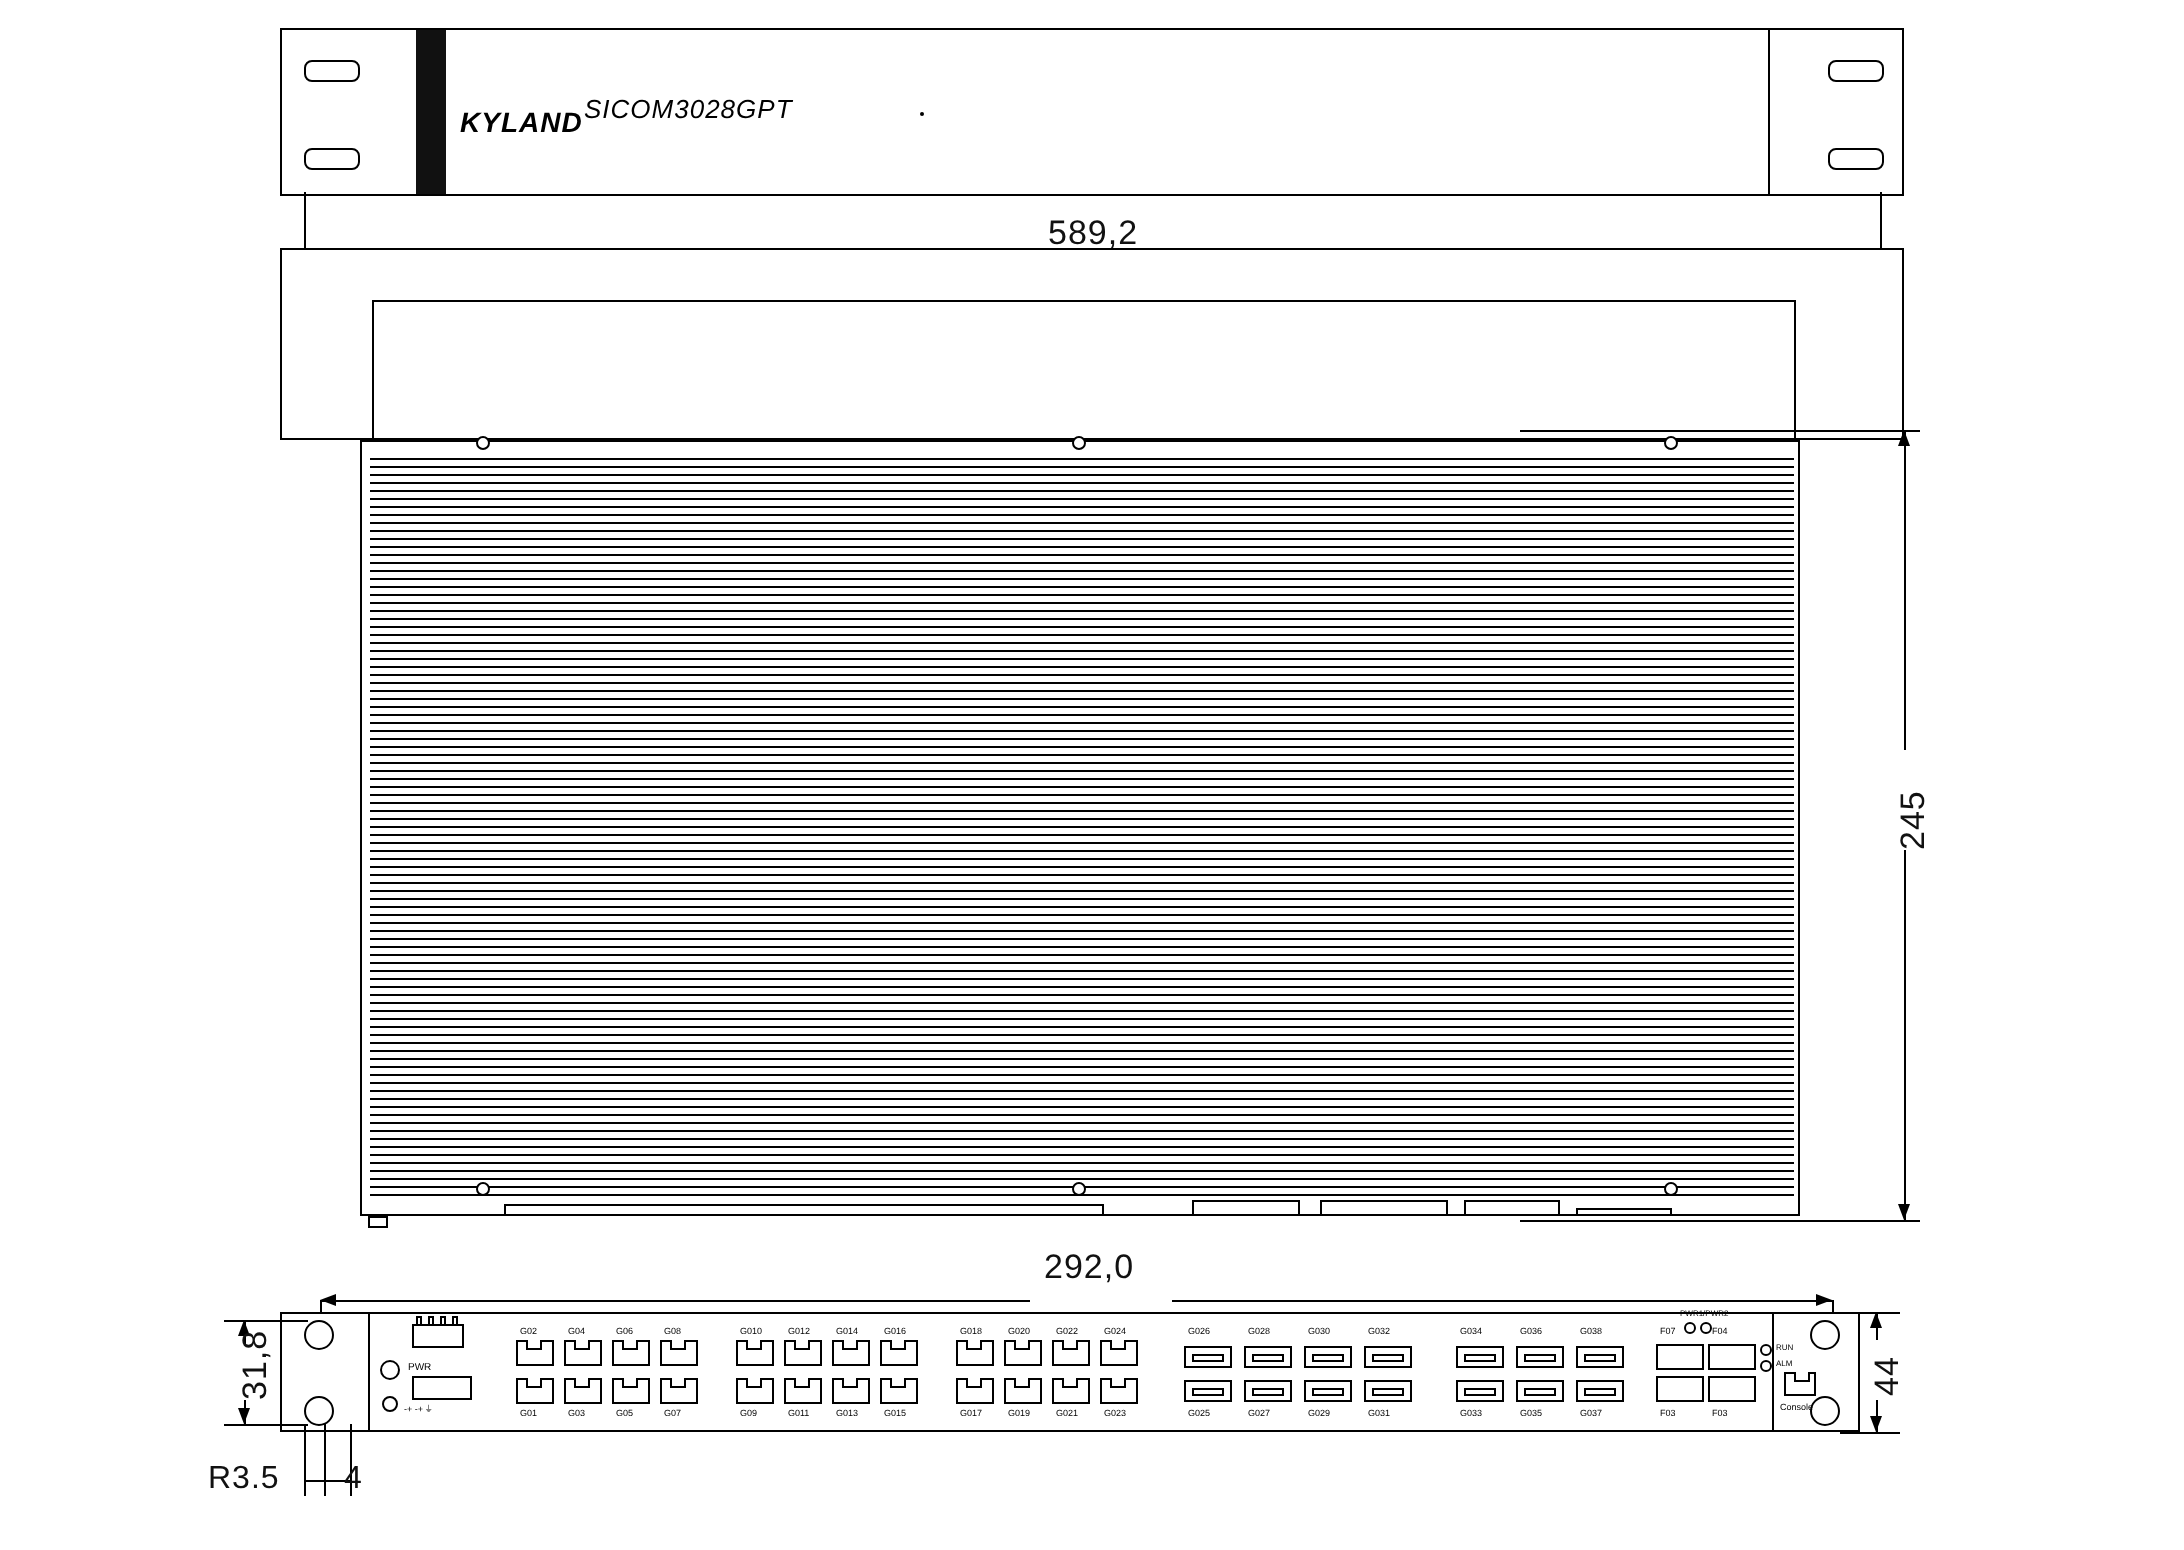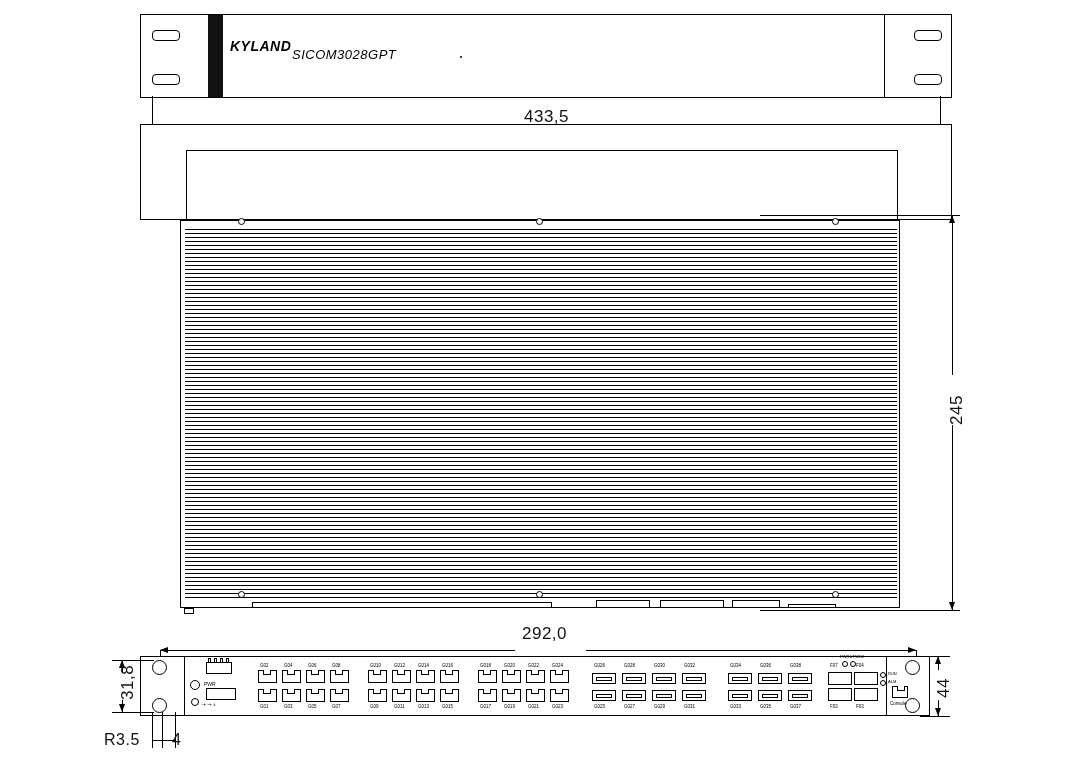--- a/index.html
+++ b/index.html
@@ -72,27 +72,27 @@
     <div class="vline" style="left:68px;top:0;height:84px;"></div>
     <div class="vline" style="left:744px;top:0;height:84px;"></div>
 
     <div class="earhole" style="left:12px;top:16px;width:26px;height:9px;"></div>
     <div class="earhole" style="left:12px;top:60px;width:26px;height:9px;"></div>
     <div class="earhole" style="left:774px;top:16px;width:26px;height:9px;"></div>
     <div class="earhole" style="left:774px;top:60px;width:26px;height:9px;"></div>
 
     <div class="blackbar" style="left:68px;top:1px;width:15px;height:82px;"></div>
 
-    <div class="brand" style="left:90px;top:24px;">KYLAND</div>
+    <div class="brand" style="left:90px;top:39px;">KYLAND</div>
     <div class="model" style="left:152px;top:33px;">SICOM3028GPT</div>
     <div class="dot" style="left:320px;top:42px;"></div>
   </div>
 
   <div class="abs">
-    <div class="dimtxt" style="left:524px;top:107px;">433,5</div>
+    <div class="dimtxt" style="left:524px;top:107px;">589,2</div>
 
     <div class="hline" style="left:152px;top:133px;width:364px;"></div>
     <div class="hline" style="left:584px;top:133px;width:356px;"></div>
     <div class="arrL" style="left:152px;top:130px;"></div>
     <div class="arrR" style="left:932px;top:130px;"></div>
     <div class="vline" style="left:152px;top:96px;height:40px;"></div>
     <div class="vline" style="left:940px;top:96px;height:40px;"></div>
   </div>
 
   <div class="abs">

